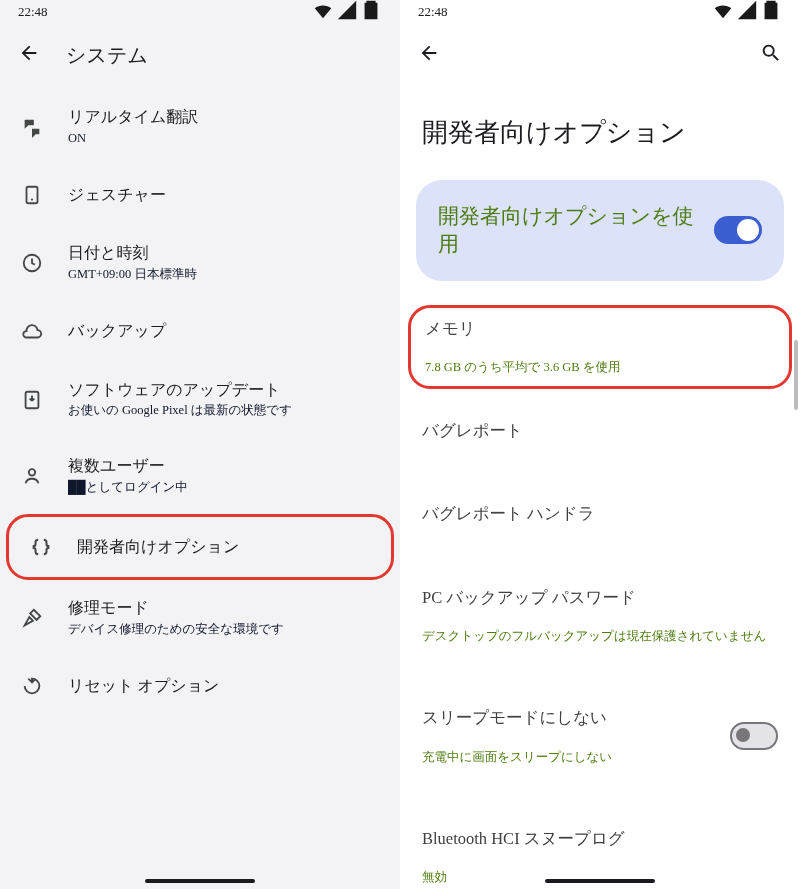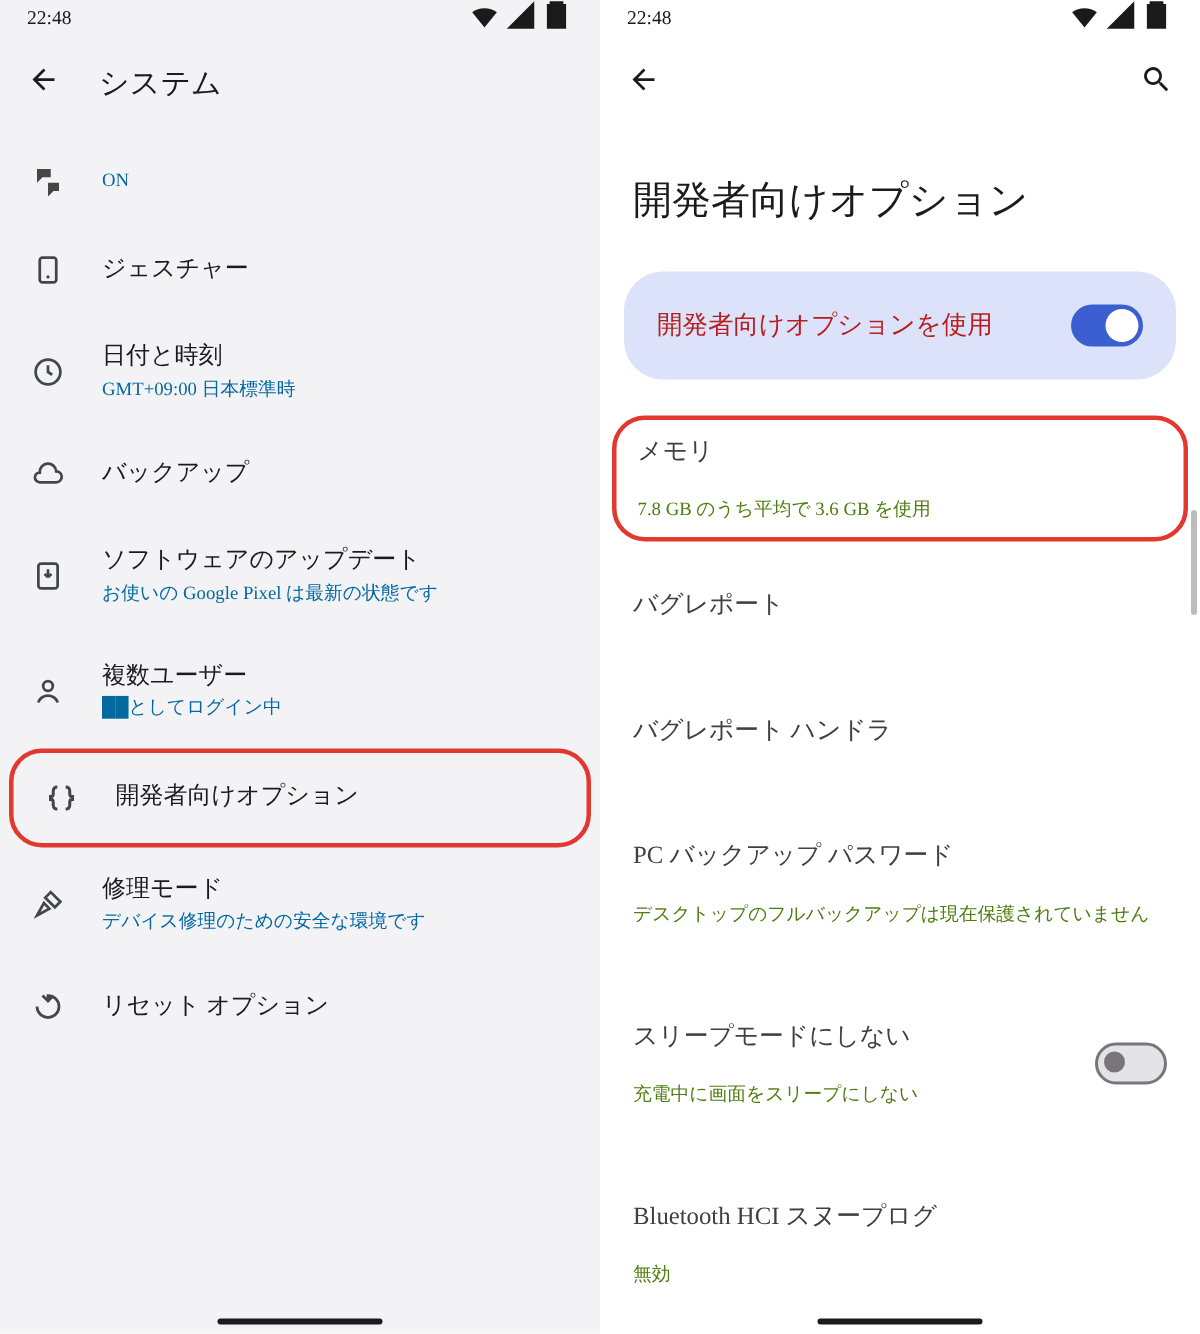--- a/index.html
+++ b/index.html
@@ -73,21 +73,21 @@
     color: #444746;
   }
   .settings-item .text { flex: 1; min-width: 0; }
   .settings-item .label {
     font-size: 16px;
     color: #1b1b1f;
     line-height: 1.3;
   }
   .settings-item .sub {
     font-size: 12.5px;
-    color: #0369a1;
+    color: #0f172a;
     line-height: 1.4;
     margin-top: 2px;
   }
 
   .highlight {
     border: 3px solid #e2382f;
     border-radius: 22px;
     margin: 0 6px;
   }
 
@@ -102,22 +102,22 @@
     margin: 0 16px 24px 16px;
     background: #dbe2f9;
     border-radius: 26px;
     padding: 22px 22px;
     display: flex;
     align-items: center;
     gap: 14px;
     cursor: pointer;
   }
   .master-toggle .tlabel {
-    font-size: 17px;
-    color: #b91c1c;
+    font-size: 21px;
+    color: #4d7c0f;
     flex: 1;
     line-height: 1.35;
   }
   .switch {
     width: 48px;
     height: 28px;
     border-radius: 14px;
     position: relative;
     flex-shrink: 0;
   }
@@ -225,20 +225,21 @@
   </div>
 
   <div class="list" id="left-list">
       <div class="settings-item">
         <span class="icon">
           <svg viewBox="0 0 24 24">
             <path fill="#444746" d="M4 4h10v6H8l-4 4V4zm8 10h8v6h-4l-4 4v-10z"></path>
           </svg>
         </span>
         <span class="text">
+          <div class="label">リアルタイム翻訳</div>
           <div class="sub">ON</div>
         </span>
       </div>
       <div class="settings-item">
         <span class="icon">
           <svg viewBox="0 0 24 24">
             <rect x="6" y="3" width="12" height="18" rx="2" fill="none" stroke="#444746" stroke-width="2"></rect>
             <circle cx="12" cy="17" r="1.2" fill="#444746"></circle>
           </svg>
         </span>

